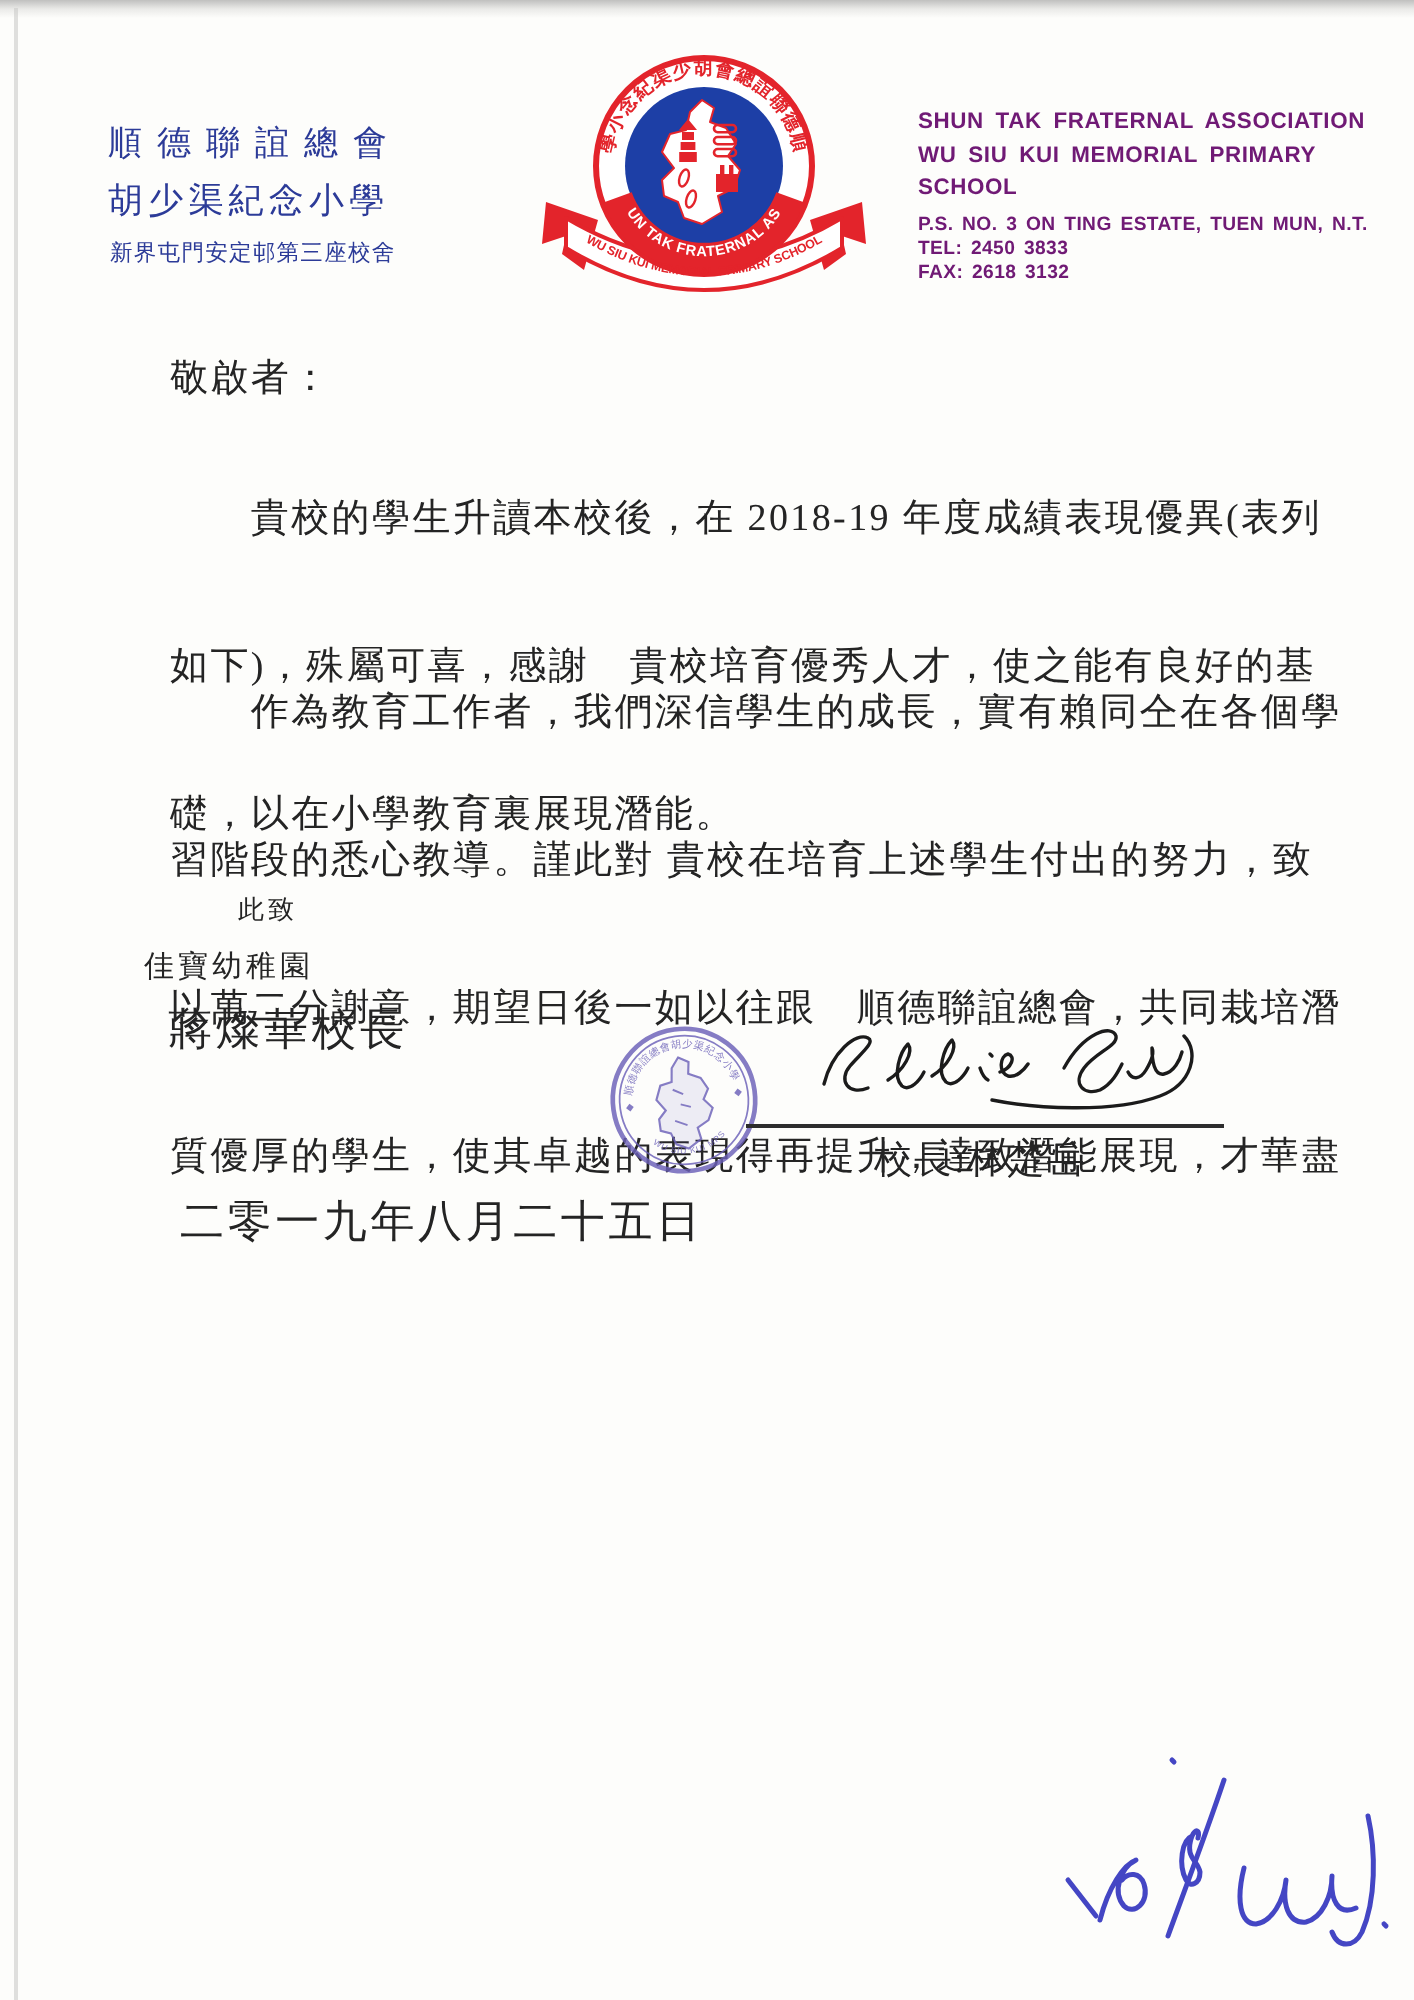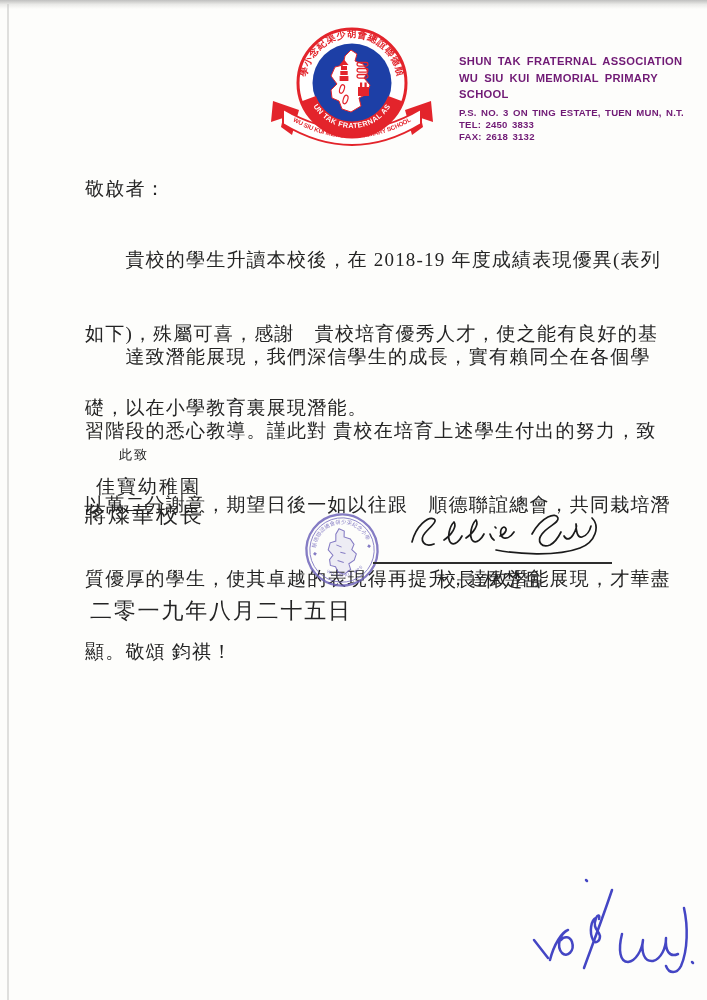--- a/index.html
+++ b/index.html
@@ -22,39 +22,44 @@
   .hdr-en{left:459px;top:53px;color:#701a75;font-family:"Liberation Sans",sans-serif;}
   .hdr-en .en-b{font-size:11.2px;font-weight:bold;letter-spacing:.3px;word-spacing:2.5px;line-height:16.5px;}
   .hdr-en .en-s{font-size:9.6px;font-weight:bold;letter-spacing:.2px;word-spacing:1.5px;line-height:12px;}
   .hdr-en .gap{margin-top:4px;}
   
   .salutation{left:85px;top:176px;font-size:19px;letter-spacing:1.2px;}
   .para{left:85px;font-size:19px;letter-spacing:1.2px;line-height:24.6px;white-space:pre;}
   .p1{top:199px;}
   .p2{top:296px;}
   .closing{left:119px;top:446px;font-size:13px;letter-spacing:2px;}
-  .recipient1{left:96px;top:474px;font-size:19px;letter-spacing:2px;}
+  .recipient1{left:72px;top:474px;font-size:15px;letter-spacing:2px;}
   .recipient2{left:84px;top:500px;font-size:22px;letter-spacing:2px;}
   .sig-line{left:373px;top:562px;width:239px;height:1.7px;background:#2d2d2d;}
   .principal-title{left:437px;top:567px;font-size:19px;letter-spacing:1px;text-align:center;}
   .date-line{left:90px;top:596px;font-size:22px;letter-spacing:1.8px;}
   svg{display:block;}
   .logo-svg{left:271px;top:23px;}
   .stamp-svg{left:303px;top:511px;opacity:.82;}
   .sign-svg{left:396px;top:504px;}
   .note-svg{left:526px;top:874px;}
 </style>
 </head>
 <body>
 
 <div class="page">
 
   <div class="scan-top"></div>
   <div class="scan-left"></div>
 
+  <div class="abs hdr-zh">
+    <div class="zh1">順德聯誼總會</div>
+    <div class="zh2">胡少渠紀念小學</div>
+    <div class="zh3">新界屯門安定邨第三座校舍</div>
+  </div>
 
   <svg class="abs logo-svg" width="162" height="134" viewBox="0 0 162 134">
     <defs>
       <path id="arcTop" d="M35.7,52 A46,46 0 0 1 126.3,52"></path>
       <path id="arcBand" d="M42,82.5 A45,45 0 0 0 120,82.5"></path>
       <path id="arcRibbon" d="M20,97 Q81,133 142,97"></path>
     </defs>
 
     <path d="M2,78 L28,87 L21,112 L10,104 L12,95 L0,99 Z" fill="#e3242b"></path>
     <path d="M160,78 L134,87 L141,112 L152,104 L150,95 L162,99 Z" fill="#e3242b"></path>
@@ -110,25 +115,24 @@
 
   <div class="abs salutation">敬啟者：</div>
 
   <div class="abs para p1">
     <div>　　貴校的學生升讀本校後，在 2018-19 年度成績表現優異(表列</div>
     <div>如下)，殊屬可喜，感謝　貴校培育優秀人才，使之能有良好的基</div>
     <div>礎，以在小學教育裏展現潛能。</div>
   </div>
 
   <div class="abs para p2">
-    <div>　　達致潛能展現，我們深信學生的成長，實有賴同仝在各個學</div>
+    <div>　　作為教育工作者，我們深信學生的成長，實有賴同仝在各個學</div>
     <div>習階段的悉心教導。謹此對 貴校在培育上述學生付出的努力，致</div>
     <div>以萬二分謝意，期望日後一如以往跟　順德聯誼總會，共同栽培潛</div>
     <div>質優厚的學生，使其卓越的表現得再提升，達致潛能展現，才華盡</div>
-    <div>顯。敬頌 鈞祺！</div>
   </div>
 
   <div class="abs closing">此致</div>
   <div class="abs recipient1">佳寶幼稚園</div>
   <div class="abs recipient2">蔣燦華校長</div>
 
   <svg class="abs stamp-svg" width="78" height="78" viewBox="0 0 80 80">
     <defs>
       <path id="stampTop" d="M13.4,35.3 A27,27 0 0 1 66.6,35.3"></path>
       <path id="stampBottom" d="M16.2,53.8 A27.5,27.5 0 0 0 63.8,53.8"></path>

